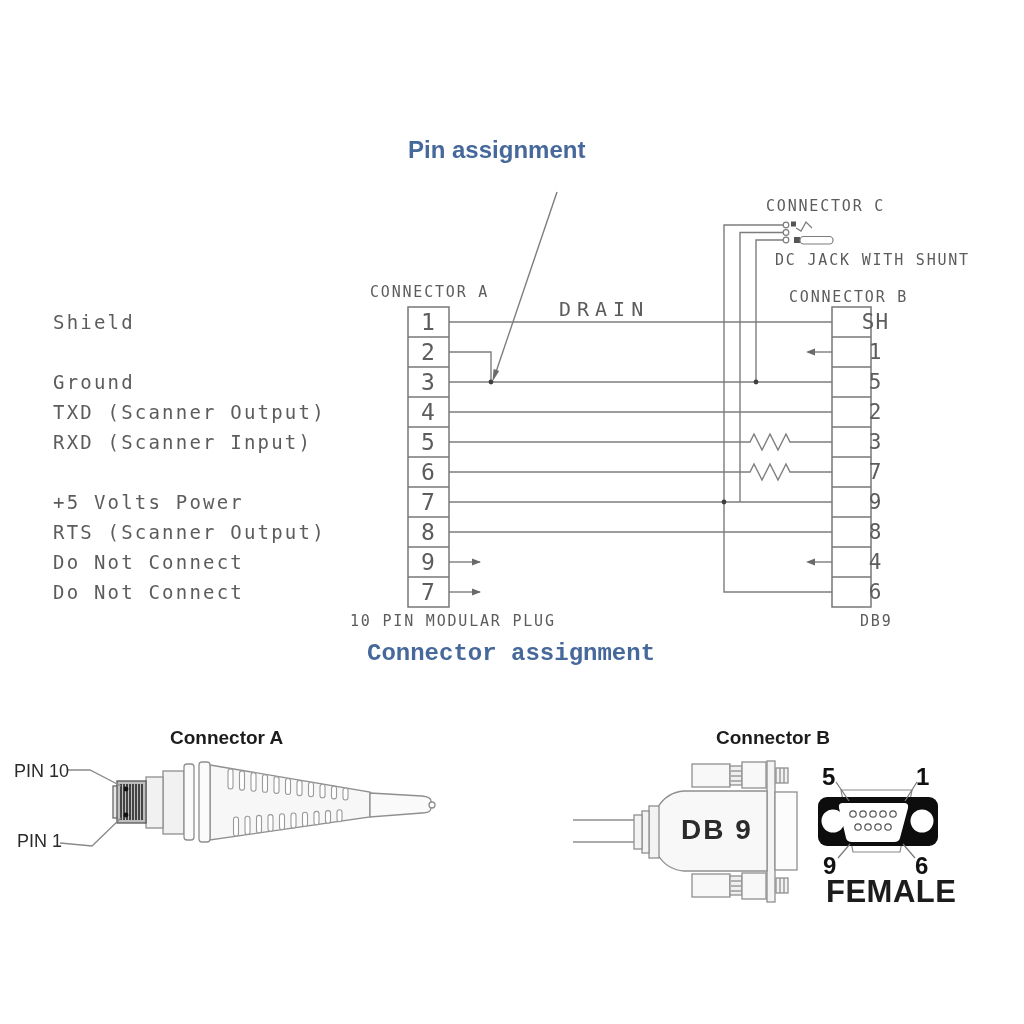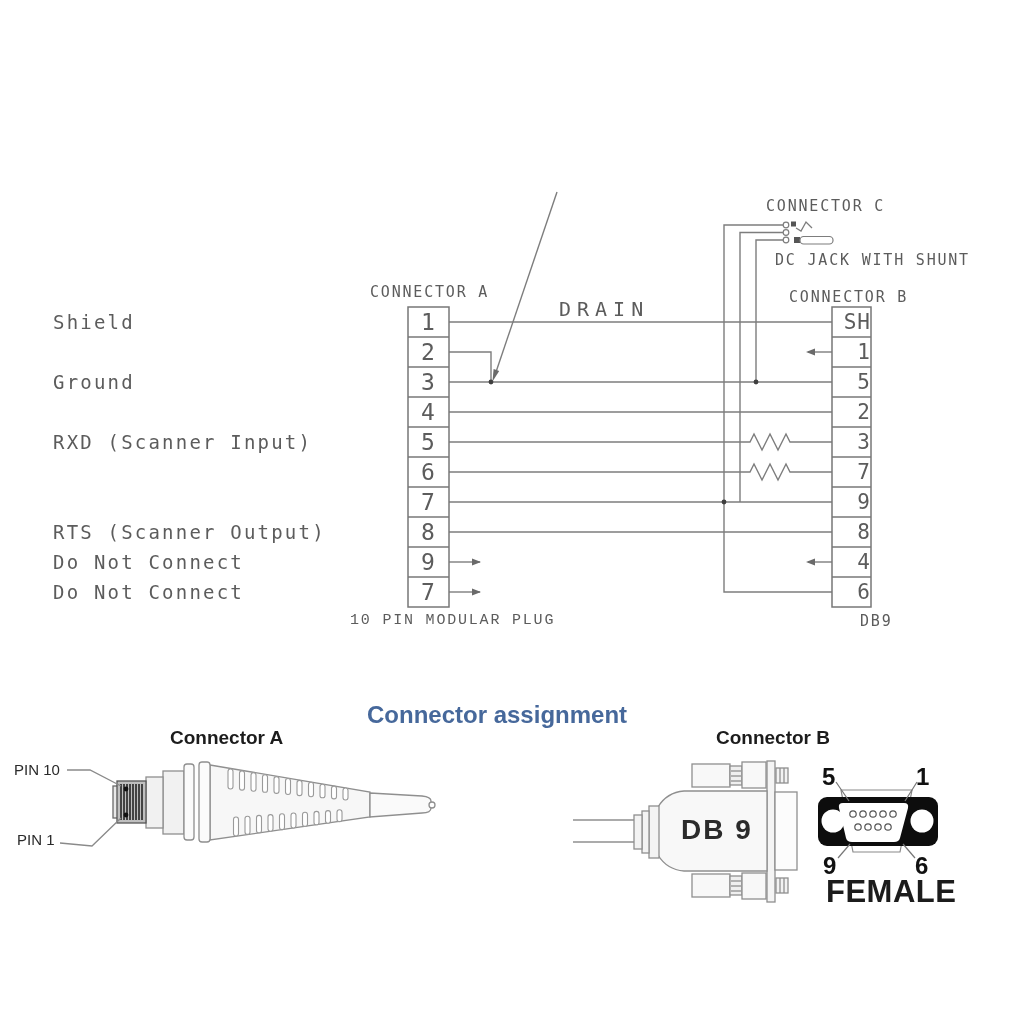--- a/index.html
+++ b/index.html
@@ -7,24 +7,24 @@
         font-family:"DejaVu Sans Mono", monospace;}
   svg.layer{position:absolute;left:0;top:0;width:1024px;height:1024px;}
   .abs{position:absolute;white-space:nowrap;}
   .blue-title{font-family:"Liberation Sans", sans-serif;font-weight:bold;font-size:24px;color:#46689B;}
   .cad{color:#5c5c5c;font-size:15px;letter-spacing:1.8px;}
   .cad-big{color:#5c5c5c;font-size:20px;letter-spacing:6px;}
   .lbl{position:absolute;height:30px;line-height:30px;white-space:nowrap;
        font-size:19px;letter-spacing:2.2px;color:#5c5c5c;}
   .apin{position:absolute;left:408px;width:41px;height:30px;line-height:30px;text-align:center;
         font-size:23px;letter-spacing:1px;color:#5c5c5c;}
-  .bpin{position:absolute;left:832px;width:39px;height:36px;line-height:30px;text-align:right;
-        font-size:21px;letter-spacing:1px;color:#5c5c5c;}
+  .bpin{position:absolute;left:832px;width:39px;height:36px;line-height:30px;text-align:center;
+        font-size:21px;letter-spacing:1px;color:#5c5c5c;padding-left:24px;}
   .bold-dark{font-family:"Liberation Sans", sans-serif;font-weight:bold;color:#1c1c1c;}
-  .pinleader{font-family:"Liberation Sans", sans-serif;font-size:15px;color:#2a2a2a;}
+  .pinleader{font-family:"Liberation Sans", sans-serif;font-size:18px;color:#2a2a2a;}
   .corner-num{font-family:"Liberation Sans", sans-serif;font-weight:bold;font-size:24px;color:#111;}
 </style>
 </head>
 <body>
 
 <div class="page">
 
   <svg class="layer" viewBox="0 0 1024 1024">
 
     <g stroke="#7d7d7d" stroke-width="1.4" fill="none">
@@ -209,32 +209,35 @@
       </g>
       <g stroke="#777" stroke-width="1.2">
         <line x1="836" y1="782" x2="849" y2="801"></line>
         <line x1="917" y1="782" x2="905" y2="801"></line>
         <line x1="838" y1="858" x2="850" y2="844"></line>
         <line x1="915" y1="858" x2="903" y2="844"></line>
       </g>
     </g>
   </svg>
 
+  <div class="abs blue-title" style="left:408px;top:136px;">Pin assignment</div>
 
   <div class="abs cad" style="left:370px;top:283px;">CONNECTOR A</div>
   <div class="abs cad" style="left:789px;top:288px;">CONNECTOR B</div>
   <div class="abs cad" style="left:766px;top:197px;">CONNECTOR C</div>
   <div class="abs cad" style="left:775px;top:251px;">DC JACK WITH SHUNT</div>
   <div class="abs cad-big" style="left:559px;top:297px;">DRAIN</div>
-  <div class="abs cad" style="left:350px;top:612px;font-family:Liberation Mono, monospace;">10 PIN MODULAR PLUG</div>
+  <div class="abs cad" style="left:350px;top:612px;">10 PIN MODULAR PLUG</div>
   <div class="abs cad" style="left:836px;top:612px;margin-left:24px;">DB9</div>
 
   <div class="lbl" style="left:53px;top:307px;">Shield</div>
   <div class="lbl" style="left:53px;top:367px;">Ground</div>
+  <div class="lbl" style="left:53px;top:397px;">TXD (Scanner Output)</div>
   <div class="lbl" style="left:53px;top:427px;">RXD (Scanner Input)</div>
+  <div class="lbl" style="left:53px;top:487px;">+5 Volts Power</div>
   <div class="lbl" style="left:53px;top:517px;">RTS (Scanner Output)</div>
   <div class="lbl" style="left:53px;top:547px;">Do Not Connect</div>
   <div class="lbl" style="left:53px;top:577px;">Do Not Connect</div>
 
   <div class="apin" style="top:307px;">1</div>
   <div class="apin" style="top:337px;">2</div>
   <div class="apin" style="top:367px;">3</div>
   <div class="apin" style="top:397px;">4</div>
   <div class="apin" style="top:427px;">5</div>
   <div class="apin" style="top:457px;">6</div>
@@ -247,21 +250,21 @@
   <div class="bpin" style="top:337px;">1</div>
   <div class="bpin" style="top:367px;">5</div>
   <div class="bpin" style="top:397px;">2</div>
   <div class="bpin" style="top:427px;">3</div>
   <div class="bpin" style="top:457px;">7</div>
   <div class="bpin" style="top:487px;">9</div>
   <div class="bpin" style="top:517px;">8</div>
   <div class="bpin" style="top:547px;">4</div>
   <div class="bpin" style="top:577px;">6</div>
 
-  <div class="abs blue-title" style="left:367px;top:701px;">Connector assignment</div>
+  <div class="abs blue-title" style="left:367px;top:640px;font-family:Liberation Mono, monospace;">Connector assignment</div>
 
   <div class="abs bold-dark" style="left:170px;top:727px;font-size:19px;">Connector A</div>
   <div class="abs bold-dark" style="left:716px;top:727px;font-size:19px;">Connector B</div>
 
   <div class="abs pinleader" style="left:14px;top:761px;">PIN 10</div>
   <div class="abs pinleader" style="left:17px;top:831px;">PIN 1</div>
 
   <div class="abs bold-dark" style="left:681px;top:814px;font-size:28px;letter-spacing:2px;color:#2b2b2b;">DB 9</div>
 
   <div class="abs corner-num" style="left:822px;top:763px;">5</div>

